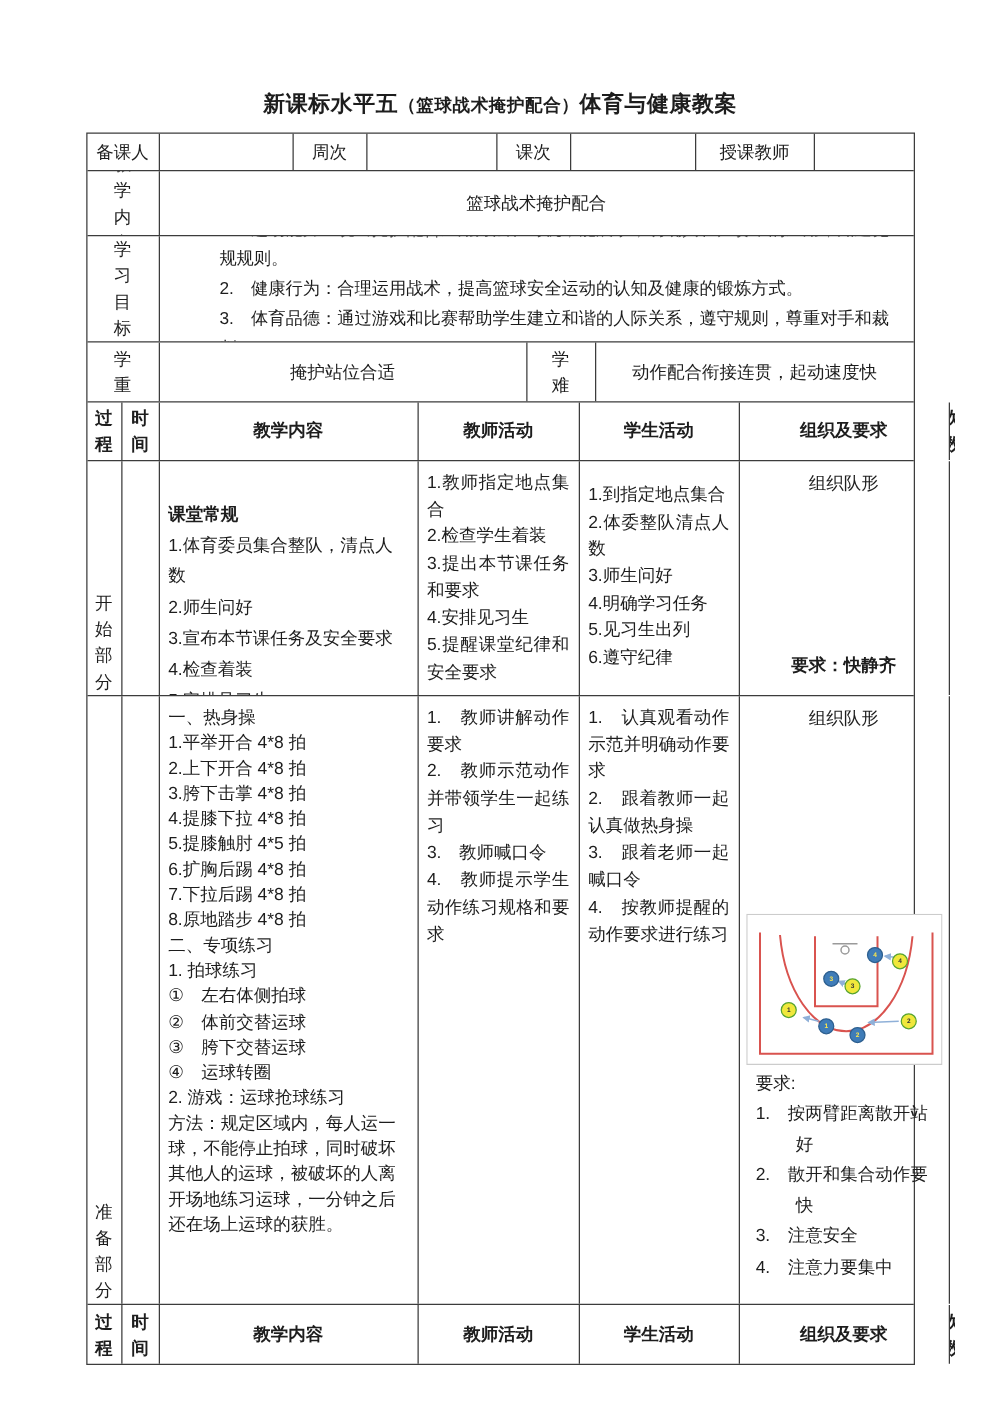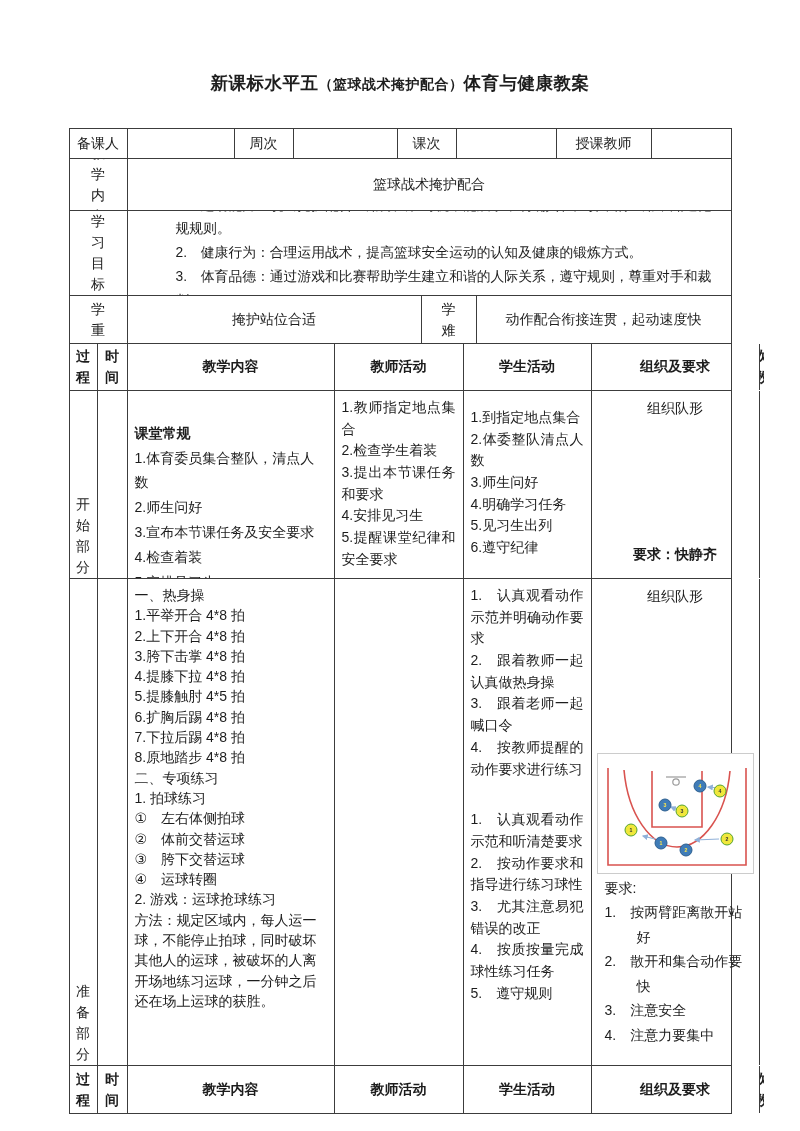--- a/index.html
+++ b/index.html
@@ -1,20 +1,20 @@
 <!DOCTYPE html>
 <html><head>
 <meta charset="utf-8">
 <style>
   html,body{margin:0;padding:0;background:#ffffff;}
   .page{position:relative;width:800px;height:1131px;background:#fff;overflow:hidden;
         font-family:"Liberation Sans","DejaVu Sans",sans-serif;color:#1d1d1d;}
   .title{margin-top:71px;text-align:center;font-weight:bold;font-size:17.5px;letter-spacing:.5px;}
   .title .paren{font-size:14px;}
-  .doc-table{width:663px;margin:33px auto 0;border:1.6px solid #3c3c3c;box-sizing:border-box;
+  .doc-table{width:663px;margin:11px auto 0;border:1.6px solid #3c3c3c;box-sizing:border-box;
              font-size:14px;}
   .row{display:flex;border-bottom:1.5px solid #3c3c3c;box-sizing:border-box;}
   .row:last-child{border-bottom:none;}
   .cell{border-right:1.5px solid #3c3c3c;box-sizing:border-box;overflow:hidden;
         padding:4px 6px;line-height:1.55;}
   .cell:last-child{border-right:none;}
   .c{display:flex;align-items:center;justify-content:center;text-align:center;padding:2px;}
   .b{font-weight:bold;}
   .vtext{display:inline-block;width:1.12em;line-height:1.5;word-break:break-all;text-align:center;}
   
@@ -179,34 +179,33 @@
           <div class="li">二、专项练习</div>
           <div class="li">1. 拍球练习</div>
           <div class="li">①　左右体侧拍球</div>
           <div class="li">②　体前交替运球</div>
           <div class="li">③　胯下交替运球</div>
           <div class="li">④　运球转圈</div>
           <div class="li">2. 游戏：运球抢球练习</div>
           <div class="li">方法：规定区域内，每人运一球，不能停止拍球，同时破坏其他人的运球，被破坏的人离开场地练习运球，一分钟之后还在场上运球的获胜。</div>
         </div>
       <div class="cell w-tea txt-cell tea-stu">
+        <div>
+            <div class="li">1.　教师讲解动作要求</div>
+            <div class="li">2.　教师示范动作并带领学生一起练习</div>
+            <div class="li">3.　教师喊口令</div>
+            <div class="li">4.　教师提示学生动作练习规格和要求</div>
+          </div>
       </div>
       <div class="cell w-stu txt-cell tea-stu">
         <div>
             <div class="li">1.　认真观看动作示范并明确动作要求</div>
             <div class="li">2.　跟着教师一起认真做热身操</div>
             <div class="li">3.　跟着老师一起喊口令</div>
             <div class="li">4.　按教师提醒的动作要求进行练习</div>
-          </div>
-        <div class="col-group2">
-            <div class="li">1.　认真观看动作示范和听清楚要求</div>
-            <div class="li">2.　按动作要求和指导进行练习球性</div>
-            <div class="li">3.　尤其注意易犯错误的改正</div>
-            <div class="li">4.　按质按量完成球性练习任务</div>
-            <div class="li">5.　遵守规则</div>
           </div>
       </div>
       <div class="cell w-org org-cell">
         <div class="org-title">组织队形</div>
         <div class="diagram-box">
           <svg id="court-svg" viewBox="0 0 157 121" width="157" height="121" xmlns="http://www.w3.org/2000/svg">
             <defs>
               <marker id="arrowhead" markerWidth="6" markerHeight="6" refX="4" refY="2.5" orient="auto">
                 <path id="arrowhead-path" d="M0,0 L5,2.5 L0,5 Z" fill="#8fb0d8"></path>
               </marker>

